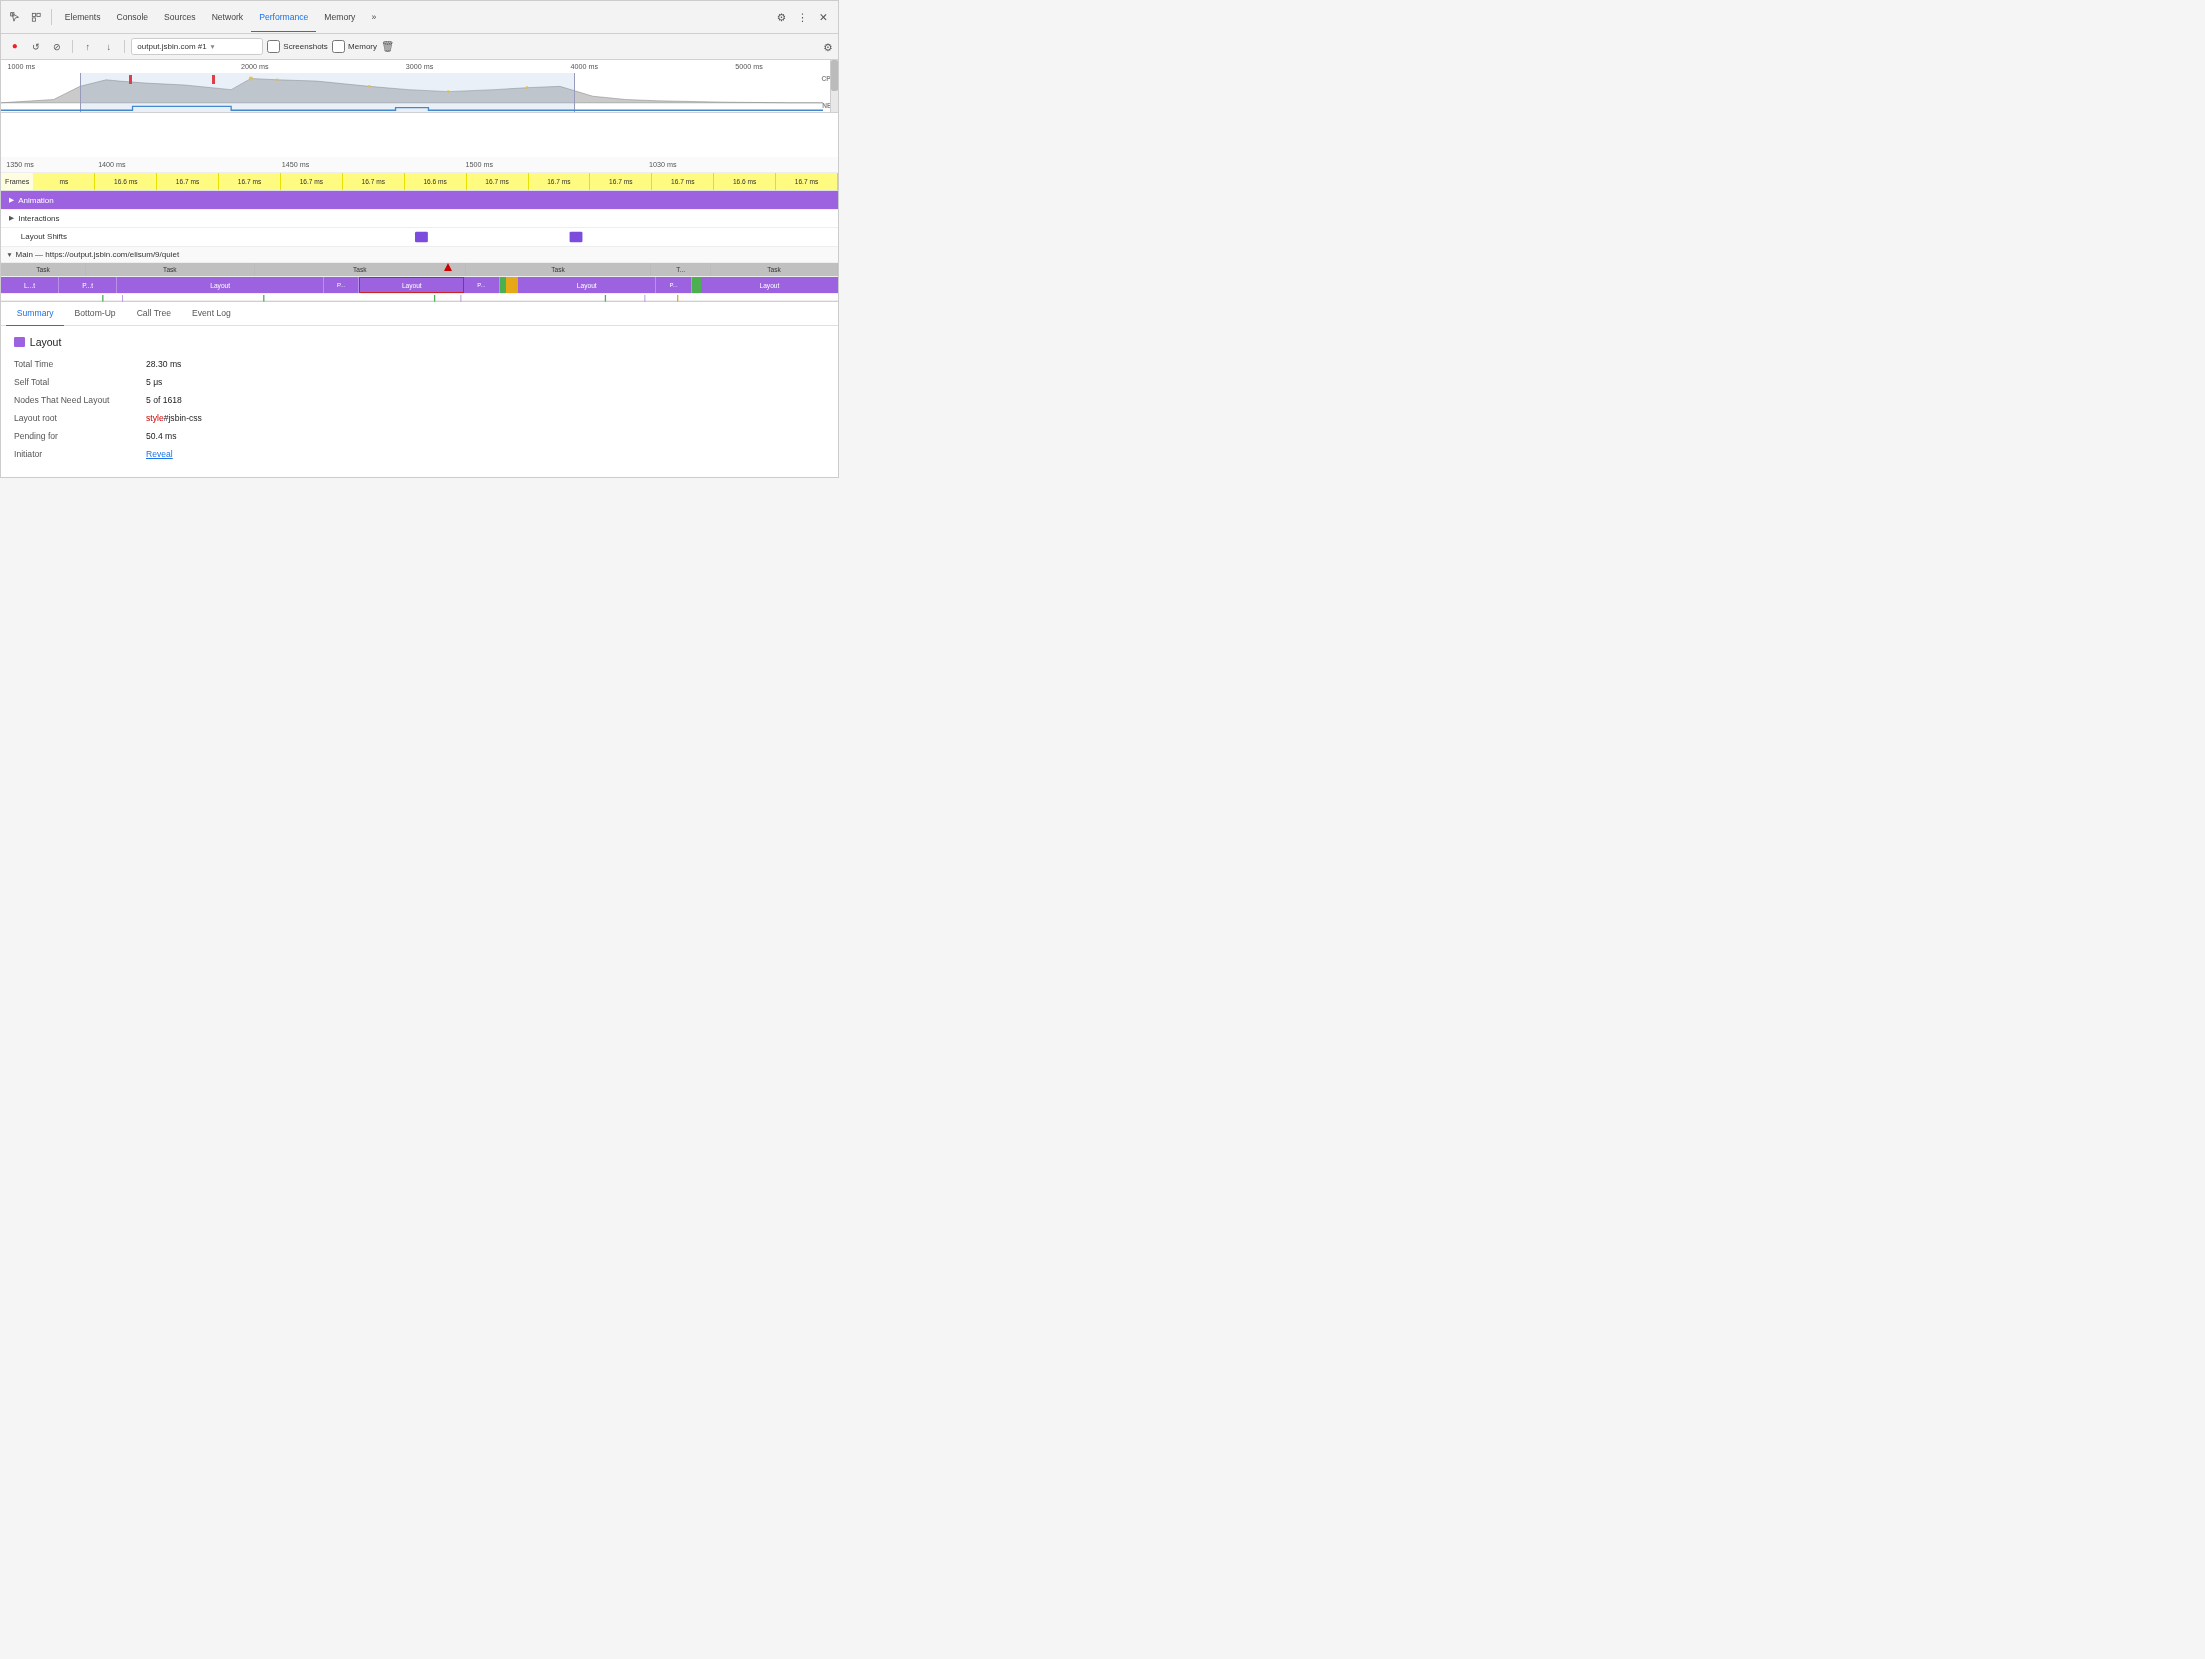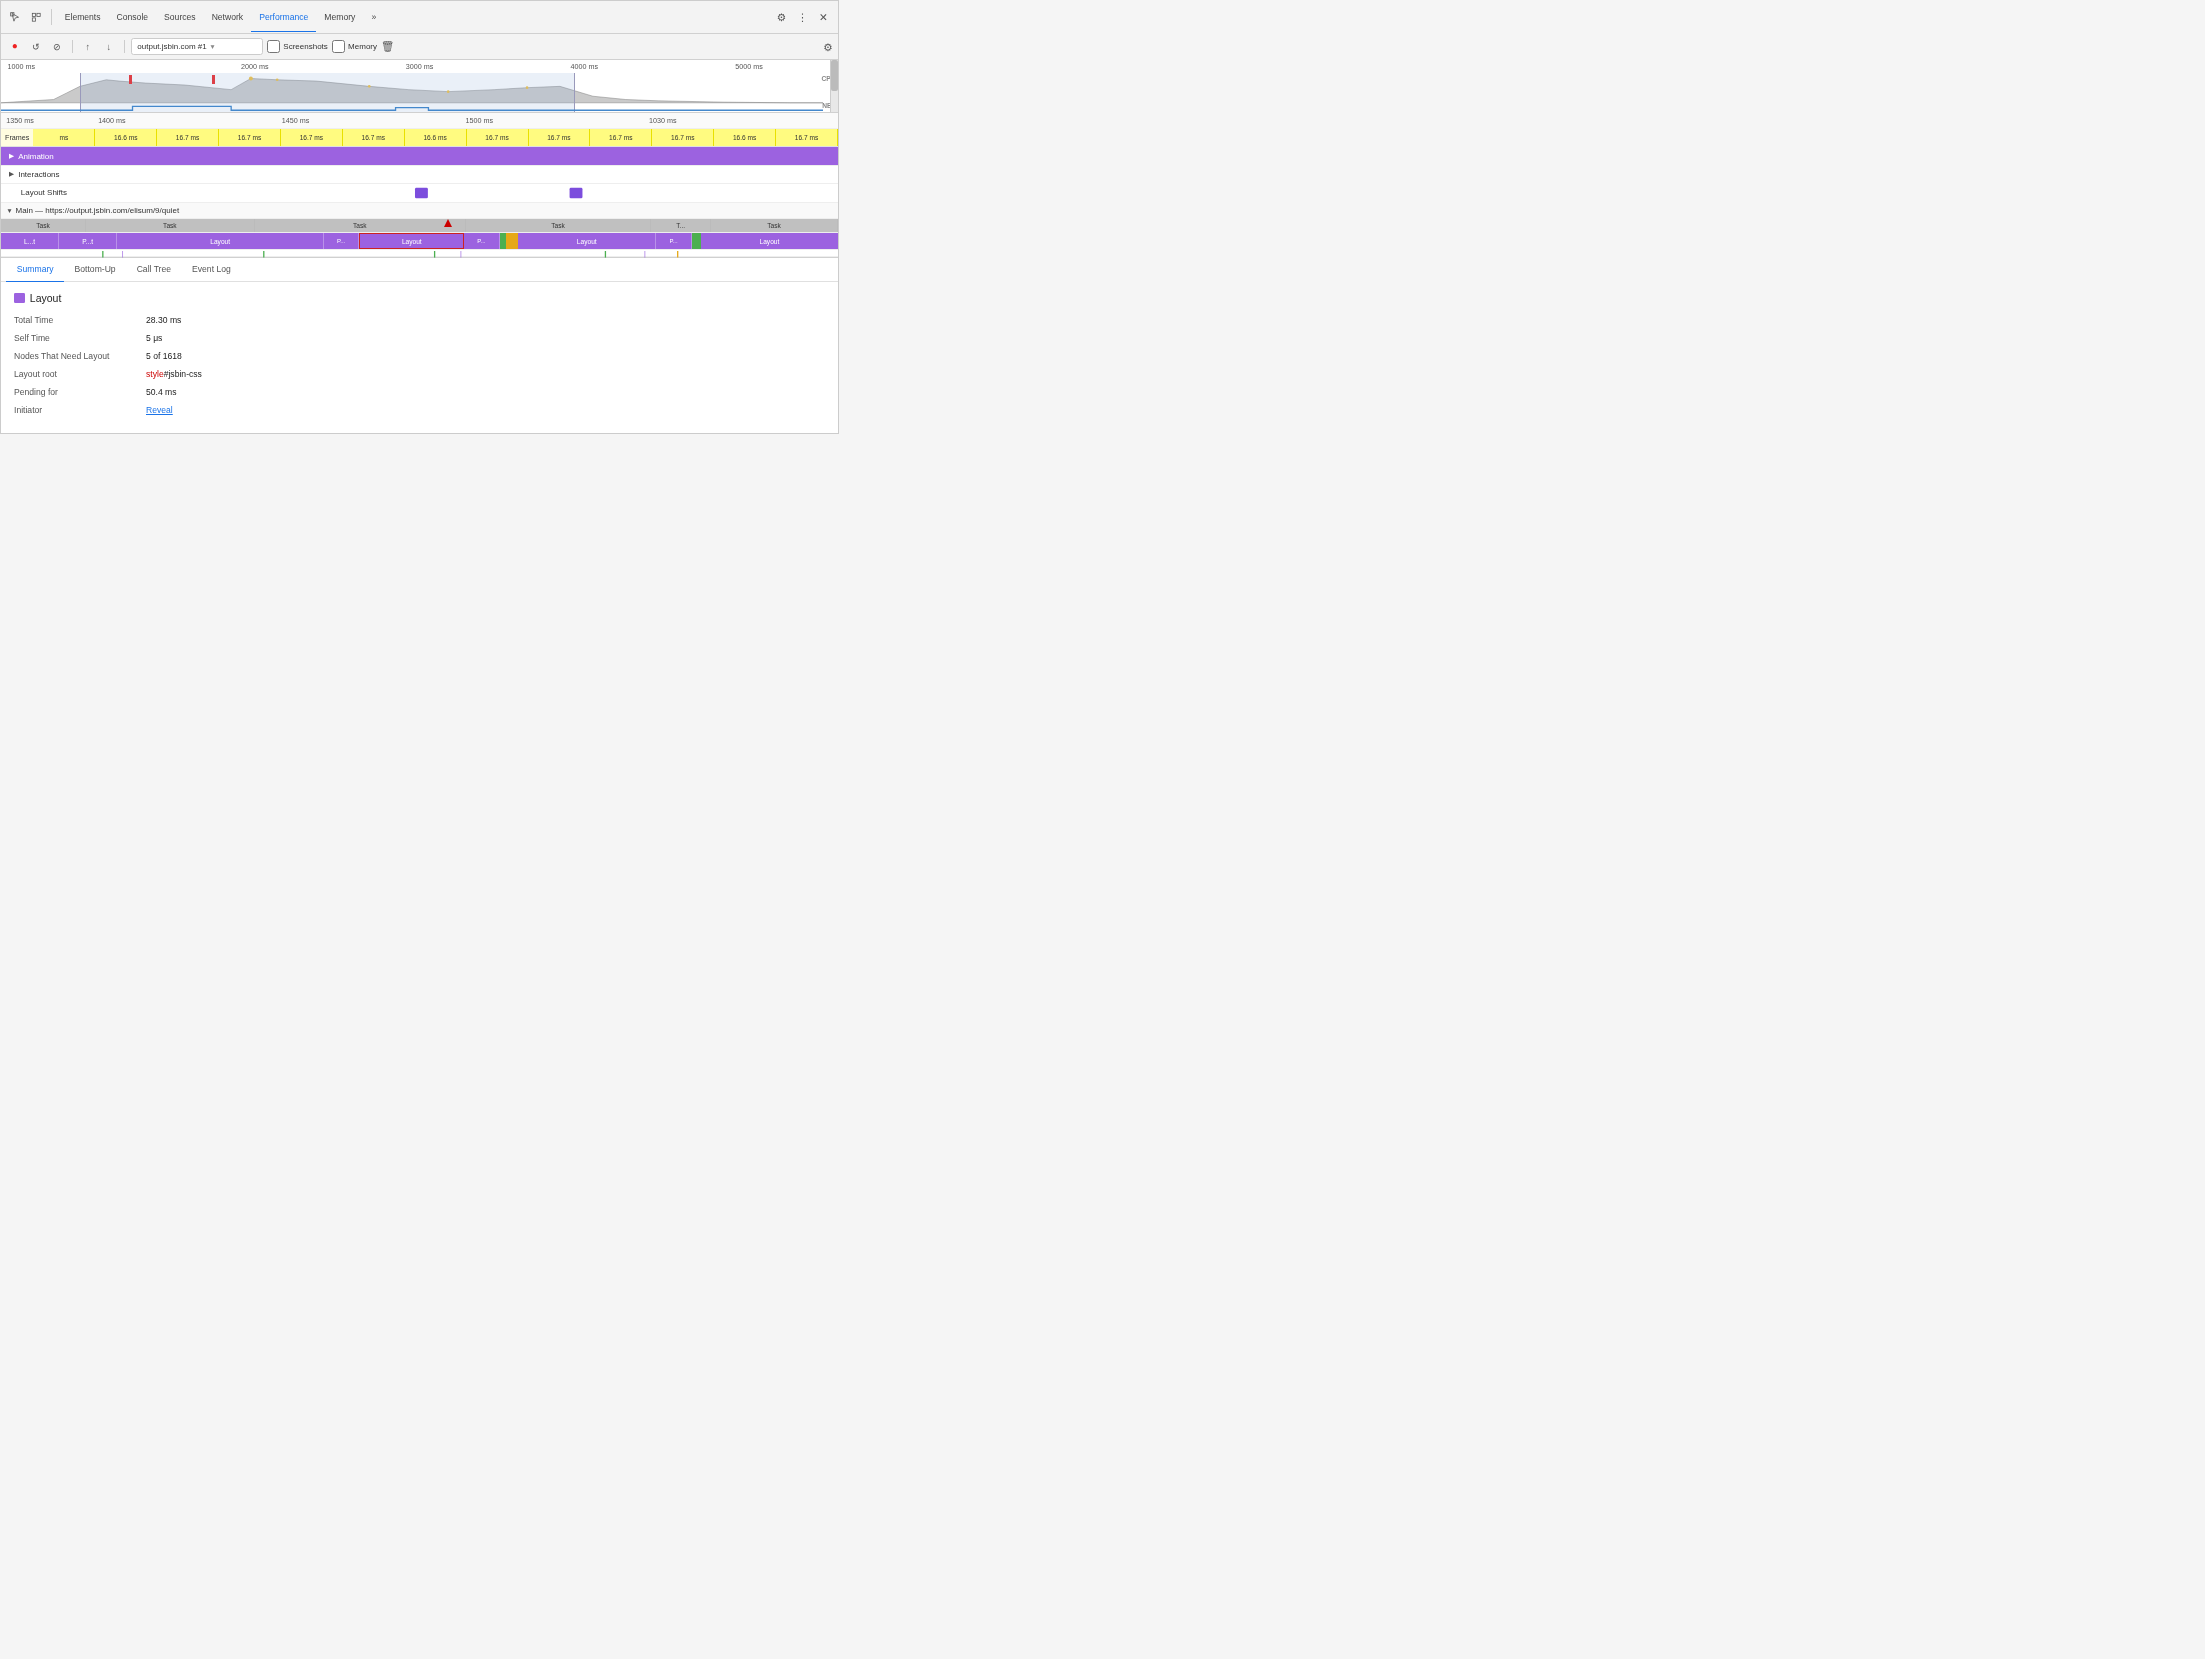--- a/index.html
+++ b/index.html
@@ -114,20 +114,21 @@
       background: #fff;
       border-bottom: 0.7px solid #d0d0d0;
       flex-shrink: 0;
     }
     .timeline-ruler {
       display: flex; align-items: center;
       height: 16px; padding: 0 5.3px;
       font-size: 7.2px; color: #555;
       border-bottom: 0.7px solid #eee;
       background: #fafafa;
+      margin-top: 44px;
     }
     .timeline-ruler .t-tick { flex: 1; }
     .timeline-ruler .t-tick:first-child { flex: 0.5; }
 
     
     .frames-row {
       display: flex; align-items: center;
       height: 18.4px; padding: 0 0 0 0;
       border-bottom: 0.7px solid #e0e0e0;
       overflow: hidden;
@@ -495,21 +496,21 @@
         <div class="color-block"></div>
         <span>Layout</span>
       </div>
 
       <div class="summary-row">
         <span class="summary-key">Total Time</span>
         <span class="summary-val">28.30 ms</span>
       </div>
 
       <div class="summary-row">
-        <span class="summary-key">Self Time</span>
+        <span class="summary-key">Self Total</span>
         <span class="summary-val">5 μs</span>
       </div>
 
       <div class="summary-row">
         <span class="summary-key">Nodes That Need Layout</span>
         <span class="summary-val">5 of 1618</span>
       </div>
 
       <div class="summary-row">
         <span class="summary-key">Layout root</span>

